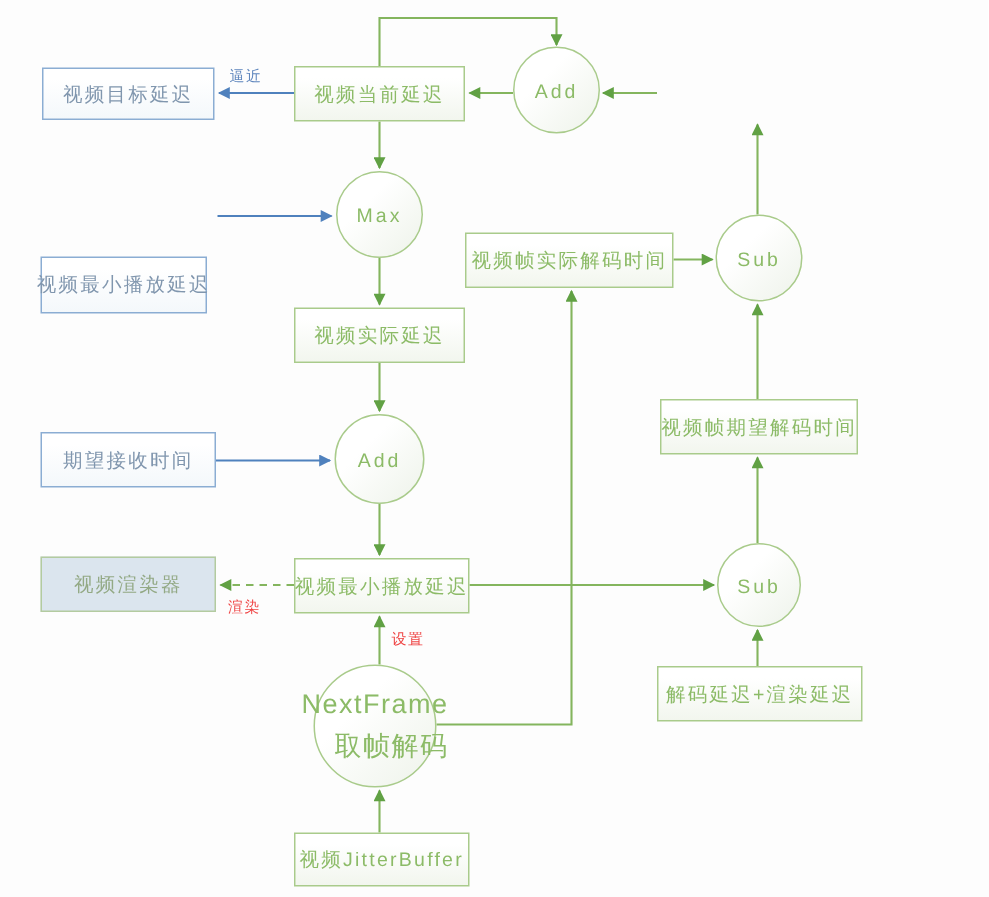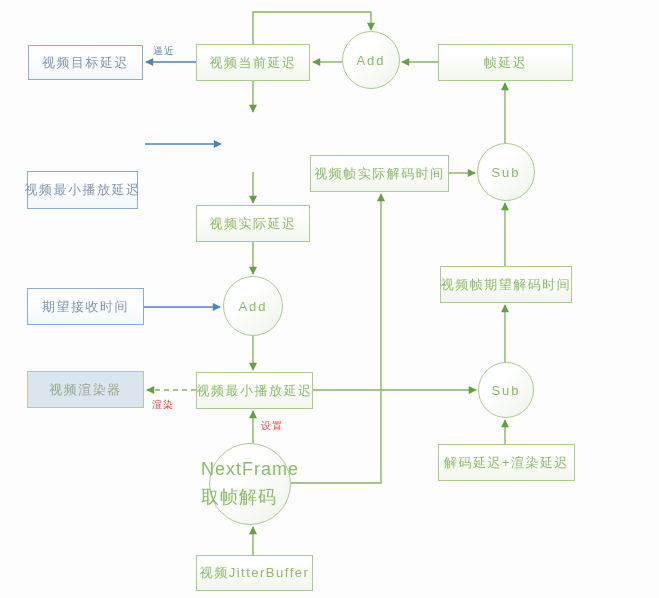--- a/index.html
+++ b/index.html
@@ -7,21 +7,21 @@
     position:relative;
     width:659px;height:598px;
     background:#fdfdfd;
     font-family:"Liberation Sans","DejaVu Sans",sans-serif;
     overflow:hidden;
   }
   .connector-layer{position:absolute;left:0;top:0;z-index:1;}
   .node{
     position:absolute;z-index:2;
     display:flex;align-items:center;justify-content:center;
-    box-sizing:border-box;text-align:left;
+    box-sizing:border-box;text-align:right;
     font-size:13px;letter-spacing:1.5px;white-space:nowrap;
   }
   .box.green{
     border:1px solid #a9cb8b;
     background:linear-gradient(180deg,#ffffff 20%,#f2f6ee 100%);
     color:#8cbb67;
   }
   .box.blue{
     border:1px solid #8badd3;
     background:linear-gradient(180deg,#ffffff 20%,#f4f8fb 100%);
@@ -84,23 +84,20 @@
     <line x1="145" y1="144" x2="221" y2="144" stroke="#4f81bd" stroke-width="1.4" marker-end="url(#arrow-blue)"></line>
     <line x1="144" y1="307" x2="220" y2="307" stroke="#4f81bd" stroke-width="1.4" marker-end="url(#arrow-blue)"></line>
   </svg>
 
   <div class="node box blue" style="left:28px;top:45px;width:115px;height:35px;">
     <span>视频目标延迟</span>
   </div>
   <div class="node box green" style="left:196px;top:44px;width:114px;height:37px;">
     <span>视频当前延迟</span>
   </div>
-  <div class="node box green" style="left:438px;top:44px;width:135px;height:37px;">
-    <span>帧延迟</span>
-  </div>
   <div class="node box blue" style="left:27px;top:141px;width:111px;height:38px;margin-top:30px;">
     <span>视频最小播放延迟</span>
   </div>
   <div class="node box green" style="left:196px;top:205px;width:114px;height:37px;">
     <span>视频实际延迟</span>
   </div>
   <div class="node box green" style="left:310px;top:155px;width:139px;height:37px;">
     <span>视频帧实际解码时间</span>
   </div>
   <div class="node box green" style="left:440px;top:266px;width:132px;height:37px;">
@@ -118,20 +115,23 @@
   <div class="node box green" style="left:438px;top:444px;width:137px;height:37px;">
     <span>解码延迟+渲染延迟</span>
   </div>
   <div class="node box green" style="left:196px;top:555px;width:117px;height:36px;">
     <span>视频JitterBuffer</span>
   </div>
 
   <div class="node circle" style="left:342px;top:31px;width:58px;height:58px;">
     <span>Add</span>
   </div>
+  <div class="node circle" style="left:224px;top:114px;width:58px;height:58px;">
+    <span>Max</span>
+  </div>
   <div class="node circle" style="left:223px;top:276px;width:60px;height:60px;">
     <span>Add</span>
   </div>
   <div class="node circle" style="left:477px;top:143px;width:58px;height:58px;">
     <span>Sub</span>
   </div>
   <div class="node circle" style="left:478px;top:362px;width:56px;height:56px;">
     <span>Sub</span>
   </div>
   <div class="node circle" style="left:209px;top:443px;width:82px;height:82px;">

